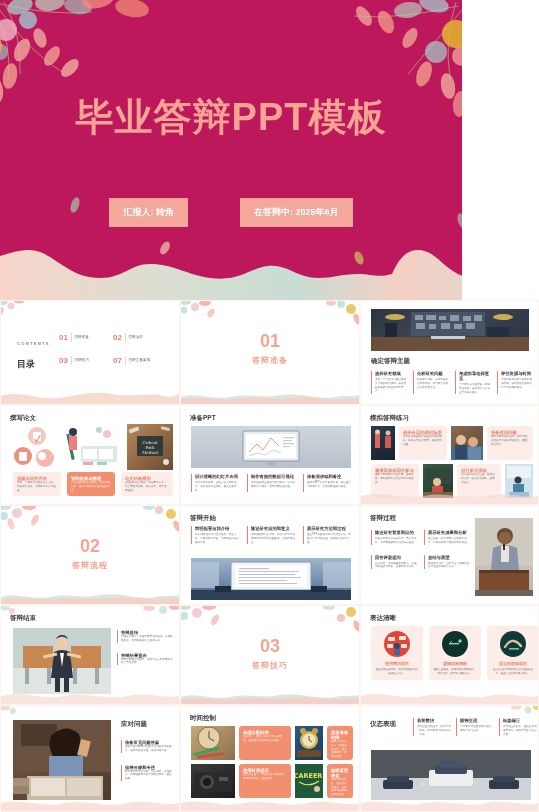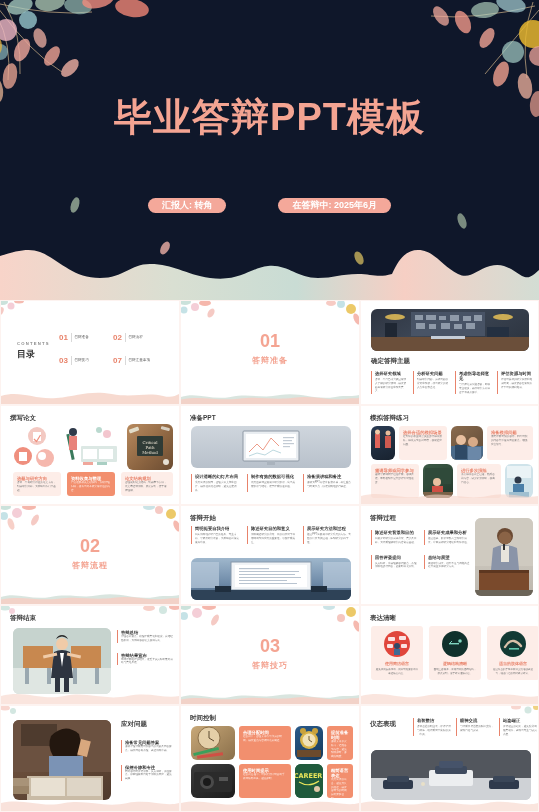--- a/index.html
+++ b/index.html
@@ -7,37 +7,37 @@
     width: 539px; height: 812px;
     background: #ffffff;
     font-family: "Liberation Sans", "DejaVu Sans", sans-serif;
     overflow: hidden;
     position: relative;
   }
   .page { width:539px; height:812px; position:relative; background:#fff; }
 
   
   .cover {
-    position:absolute; left:0; top:0; width:539px; height:300px;
-    background:#0f172a; overflow:hidden;
+    position:absolute; left:0; top:0; width:462px; height:300px;
+    background:#be185d; overflow:hidden;
   }
   .cover-title {
     position:absolute; top:92px; left:0; width:100%;
     text-align:center;
     font-size:38px; font-weight:bold; letter-spacing:1px;
     color:#F4A492;
   }
   .badges {
     position:absolute; top:198px; left:0; width:100%;
     display:flex; justify-content:center; gap:52px;
   }
   .badge {
     background:#F4A89A; color:#fff;
     font-size:9px; font-weight:bold;
-    padding:1px 14px; border-radius:10px;
+    padding:8px 14px; border-radius:0;
     white-space:nowrap;
   }
   .cover-wave { position:absolute; left:0; bottom:0; width:539px; height:56px; }
   .leafdeco { position:absolute; }
 
   
   .grid {
     position:absolute; left:0; top:300px; width:539px; height:512px;
     display:grid;
     grid-template-columns: 180px 180px 179px;
@@ -57,30 +57,30 @@
 
   
   .sec-num { position:absolute; width:100%; text-align:center; top:30px;
              font-size:18px; color:#F4A492; font-weight:bold; }
   .sec-lbl { position:absolute; width:100%; text-align:center; top:54px;
              font-size:8px; color:#F4A492; font-weight:bold; letter-spacing:1px; }
 
   
   .toc-left { position:absolute; left:16px; top:40px; }
   .toc-en { font-size:4.2px; color:#8a8a8a; letter-spacing:1.2px; font-weight:bold;}
-  .toc-cn { font-size:9px; color:#333; font-weight:bold; margin-top:2px;}
+  .toc-cn { font-size:9px; color:#333; font-weight:bold; margin-top:12px;}
   .toc-items { position:absolute; left:58px; top:32px; width:105px;
                display:grid; grid-template-columns:48px 48px; gap:14px 6px; }
   .toc-item { display:flex; align-items:center; gap:3px; }
   .toc-n { font-size:8px; color:#E8836B; font-weight:bold; }
   .toc-bar { width:0.5px; height:9px; background:#d9d9d9; }
   .toc-t { font-size:3.6px; color:#555; line-height:1.2; }
 
   
-  .photo { position:absolute; border-radius:6px; overflow:hidden; }
+  .photo { position:absolute; border-radius:0; overflow:hidden; }
   .hdg { font-size:4.3px; font-weight:bold; color:#333; }
   .body-txt { font-size:2.6px; color:#777; line-height:1.45; }
 
   .col4 { position:absolute; display:flex; gap:5px; }
   .col-item { width:37px; }
   .col-item .hdg { margin-bottom:2px; }
 
   .pinkcard { background:#FDEDE8; border-radius:3px; padding:4px; }
   .orangecard { background:#F28F6E; border-radius:3px; padding:4px; color:#fff; }
   .orangecard .hdg { color:#fff; }

